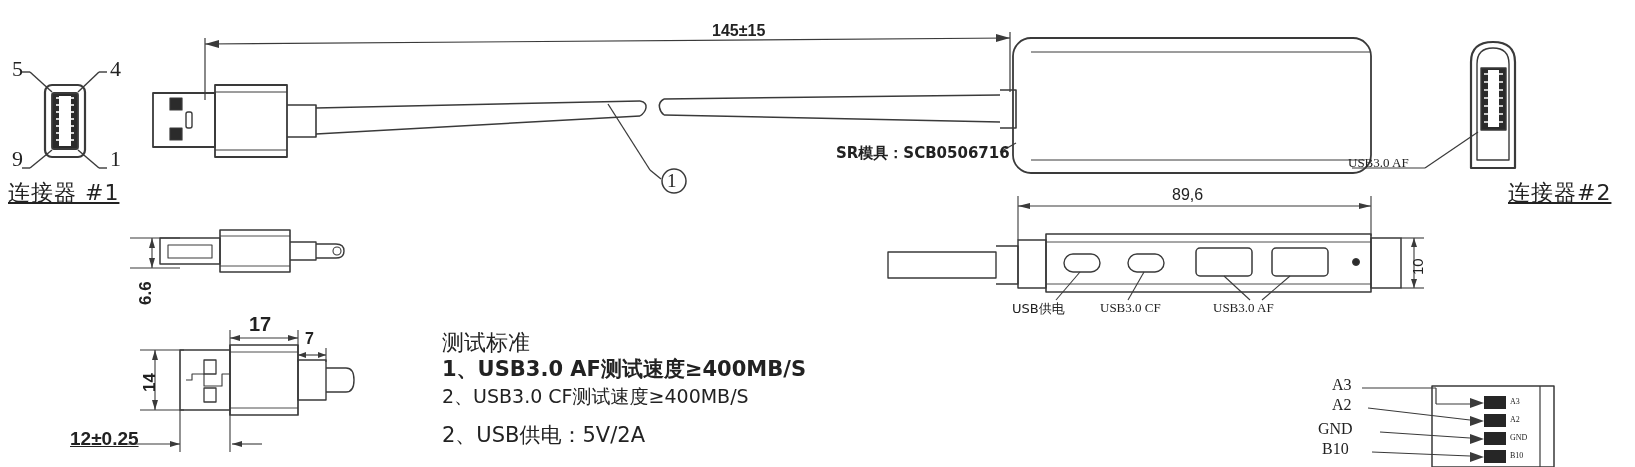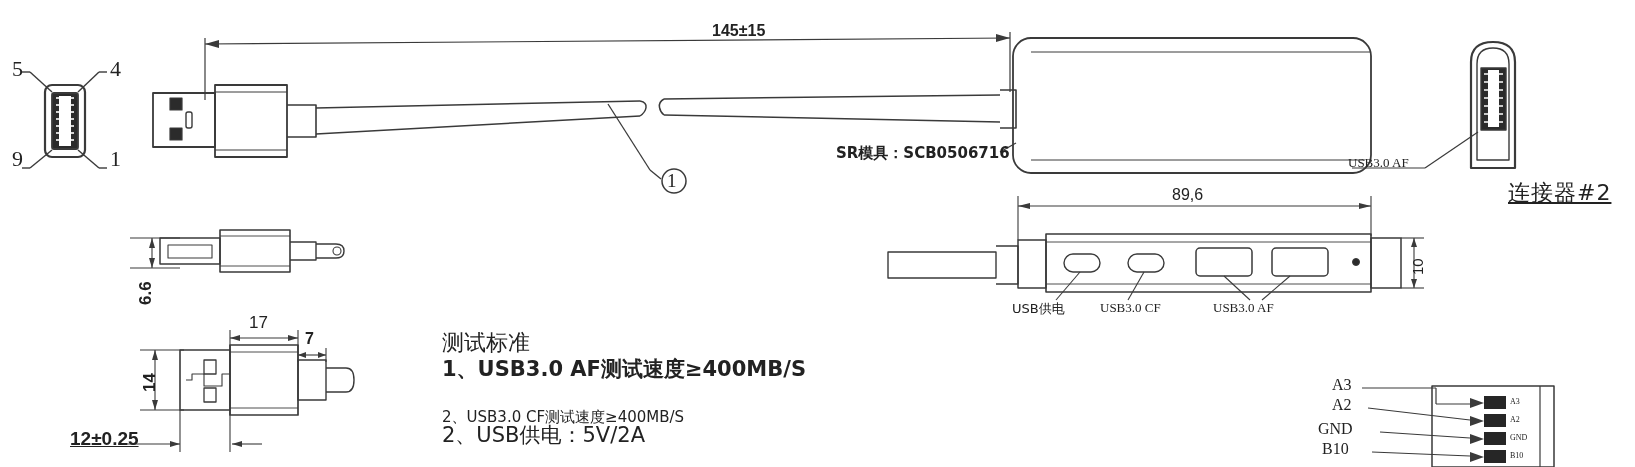--- a/index.html
+++ b/index.html
@@ -245,44 +245,45 @@
       </g>
     </g>
 
   </g>
 </svg>
 
 <div class="lbl serif" style="left:12px;top:56px;font-size:22px;">5</div>
 <div class="lbl serif" style="left:110px;top:56px;font-size:22px;">4</div>
 <div class="lbl serif" style="left:12px;top:146px;font-size:22px;">9</div>
 <div class="lbl serif" style="left:110px;top:146px;font-size:22px;">1</div>
+<div class="lbl cn ul" style="left:8px;top:178px;font-size:22px;letter-spacing:1px;">连接器 #1</div>
 
 <div class="lbl sans" style="left:712px;top:22px;font-size:16px;font-weight:bold;">145±15</div>
 <div class="lbl serif" style="left:664px;top:168px;font-size:21px;opacity:0;">①</div>
 <div class="lbl serif" style="left:667px;top:170px;font-size:19px;">1</div>
 <div class="lbl cn" style="left:836px;top:144px;font-size:15px;font-weight:bold;">SR模具：SCB0506716</div>
 
 <div class="lbl serif" style="left:1348px;top:155px;font-size:13px;">USB3.0 AF</div>
 <div class="lbl cn ul" style="left:1508px;top:178px;font-size:22px;letter-spacing:1px;">连接器#2</div>
 
 <div class="lbl sans" style="left:1172px;top:186px;font-size:16px;">89,6</div>
 <div class="lbl sans rot" style="left:1409px;top:275px;font-size:15px;">10</div>
 <div class="lbl cn" style="left:1012px;top:300px;font-size:13px;">USB供电</div>
 <div class="lbl serif" style="left:1100px;top:300px;font-size:13px;">USB3.0 CF</div>
 <div class="lbl serif" style="left:1213px;top:300px;font-size:13px;">USB3.0 AF</div>
 
 <div class="lbl sans rot" style="left:136px;top:305px;font-size:17px;font-weight:bold;">6.6</div>
 <div class="lbl sans rot" style="left:140px;top:392px;font-size:17px;font-weight:bold;">14</div>
-<div class="lbl sans" style="left:249px;top:313px;font-size:17px;font-weight:normal;">17</div>
+<div class="lbl sans" style="left:249px;top:313px;font-size:20px;font-weight:bold;">17</div>
 <div class="lbl sans" style="left:305px;top:330px;font-size:16px;font-weight:bold;">7</div>
 <div class="lbl sans ul" style="left:64px;top:428px;font-size:19px;font-weight:bold;margin-left:6px;">12±0.25</div>
 
 <div class="lbl cn" style="left:442px;top:328px;font-size:22px;">测试标准</div>
 <div class="lbl cn" style="left:442px;top:355px;font-size:21px;font-weight:bold;">1、USB3.0  AF测试速度≥400MB/S</div>
-<div class="lbl cn" style="left:442px;top:408px;font-size:15px;">2、USB3.0  CF测试速度≥400MB/S</div>
+<div class="lbl cn" style="left:442px;top:384px;font-size:19px;">2、USB3.0  CF测试速度≥400MB/S</div>
 <div class="lbl cn" style="left:442px;top:421px;font-size:21px;text-align:right;">2、USB供电：5V/2A</div>
 
 <div class="lbl serif" style="left:1332px;top:376px;font-size:16px;">A3</div>
 <div class="lbl serif" style="left:1332px;top:396px;font-size:16px;">A2</div>
 <div class="lbl serif" style="left:1318px;top:420px;font-size:16px;">GND</div>
 <div class="lbl serif" style="left:1322px;top:440px;font-size:16px;">B10</div>
 
 <div class="lbl serif" style="left:1510px;top:397px;font-size:8px;">A3</div>
 <div class="lbl serif" style="left:1510px;top:415px;font-size:8px;">A2</div>
 <div class="lbl serif" style="left:1510px;top:433px;font-size:8px;">GND</div>

